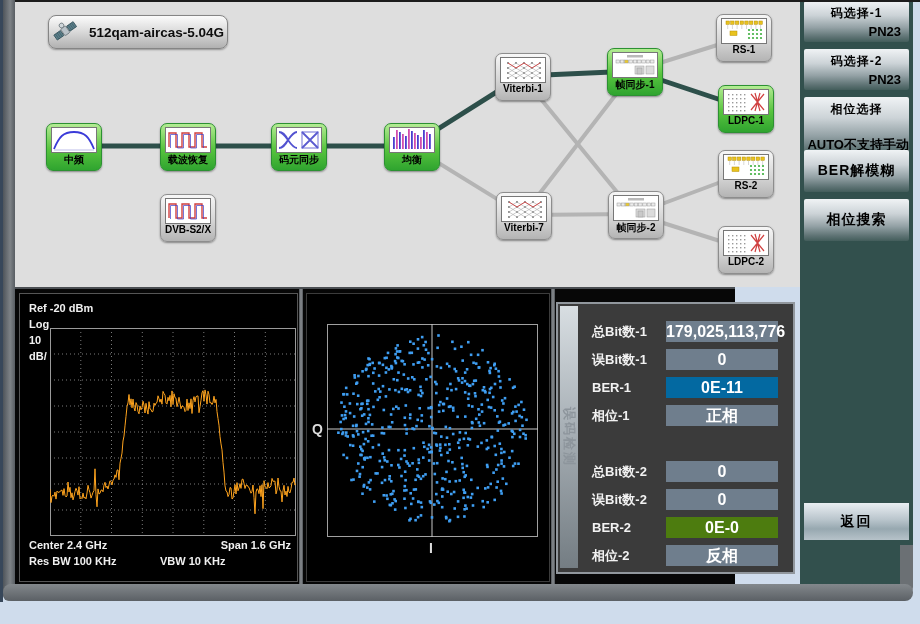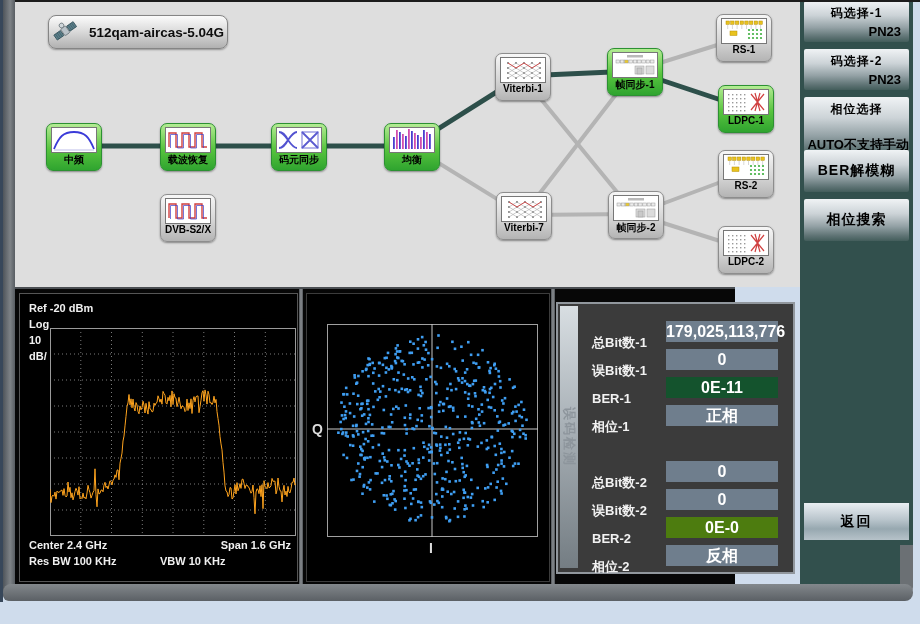--- a/index.html
+++ b/index.html
@@ -38,21 +38,21 @@
   #spec-plot{position:absolute;left:30px;top:34px;}
 
   .const-panel{position:absolute;left:291px;top:4px;width:242px;height:287px;background:#000;border:1px solid #3c3c3c;}
   #const-plot{position:absolute;left:20px;top:30px;}
   .axis-lb{position:absolute;color:#dcdcdc;font-weight:bold;font-size:14px;}
 
   .ber-panel{position:absolute;left:541px;top:13px;width:239px;height:272px;background:#3b3b3b;border:2px solid #91979d;box-sizing:border-box;}
   .ber-strip{position:absolute;left:2px;top:2px;width:18px;height:262px;background:linear-gradient(180deg,#d8dee2,#a9b1b7 45%,#747d83);}
   .ber-strip-text{position:absolute;left:50%;top:50%;transform:translate(-50%,-50%) rotate(90deg);white-space:nowrap;font-weight:bold;font-size:13px;color:#8d959c;letter-spacing:2px;}
   .ber-row{position:absolute;left:0;width:235px;height:21px;}
-  .ber-row .lbl{position:absolute;left:34px;top:0;line-height:21px;font-weight:bold;font-size:13px;color:#f2f2f2;white-space:nowrap;margin-top:11px;}
+  .ber-row .lbl{position:absolute;left:34px;top:0;line-height:21px;font-weight:bold;font-size:13px;color:#f2f2f2;white-space:nowrap;}
   .ber-row .val{position:absolute;left:108px;top:0;width:112px;height:21px;background:#6f7e8d;color:#fff;font-weight:bold;font-size:16px;text-align:center;line-height:21px;}
 
   
   .sidebar{left:800px;top:0;width:113px;height:584px;background:#32504d;}
   .side-btn{position:absolute;left:4px;width:105px;border-radius:2px;color:#000;cursor:pointer;
     background:linear-gradient(180deg,#f0f3f5 0%,#ccd3d7 35%,#93a1a5 65%,#5d7273 88%,#435d5b 100%);}
   .side-btn .t{font-weight:bold;font-size:12px;text-align:center;padding-top:4px;letter-spacing:1px;}
   .side-btn.single{display:flex;align-items:center;justify-content:center;font-weight:bold;font-size:14px;letter-spacing:1px;}
   .side-btn .sub{position:absolute;bottom:3px;font-weight:bold;font-size:13px;}
   .side-btn .sub.right{right:8px;} .side-btn .sub.center{left:0;right:0;text-align:right;}
@@ -1078,21 +1078,21 @@
           <div class="ber-row" style="top: 17px;">
             <div class="lbl">总Bit数-1</div>
             <div class="val" style="background: rgb(111, 126, 141);">179,025,113,776</div>
           </div>
           <div class="ber-row" style="top: 45px;">
             <div class="lbl">误Bit数-1</div>
             <div class="val" style="background: rgb(111, 126, 141);">0</div>
           </div>
           <div class="ber-row" style="top: 73px;">
             <div class="lbl">BER-1</div>
-            <div class="val" style="background: #14532d;">0E-11</div>
+            <div class="val" style="background: #0369a1;">0E-11</div>
           </div>
           <div class="ber-row" style="top: 101px;">
             <div class="lbl">相位-1</div>
             <div class="val" style="background: rgb(111, 126, 141);">正相</div>
           </div>
           <div class="ber-row" style="top: 157px;">
             <div class="lbl">总Bit数-2</div>
             <div class="val" style="background: rgb(111, 126, 141);">0</div>
           </div>
           <div class="ber-row" style="top: 185px;">

